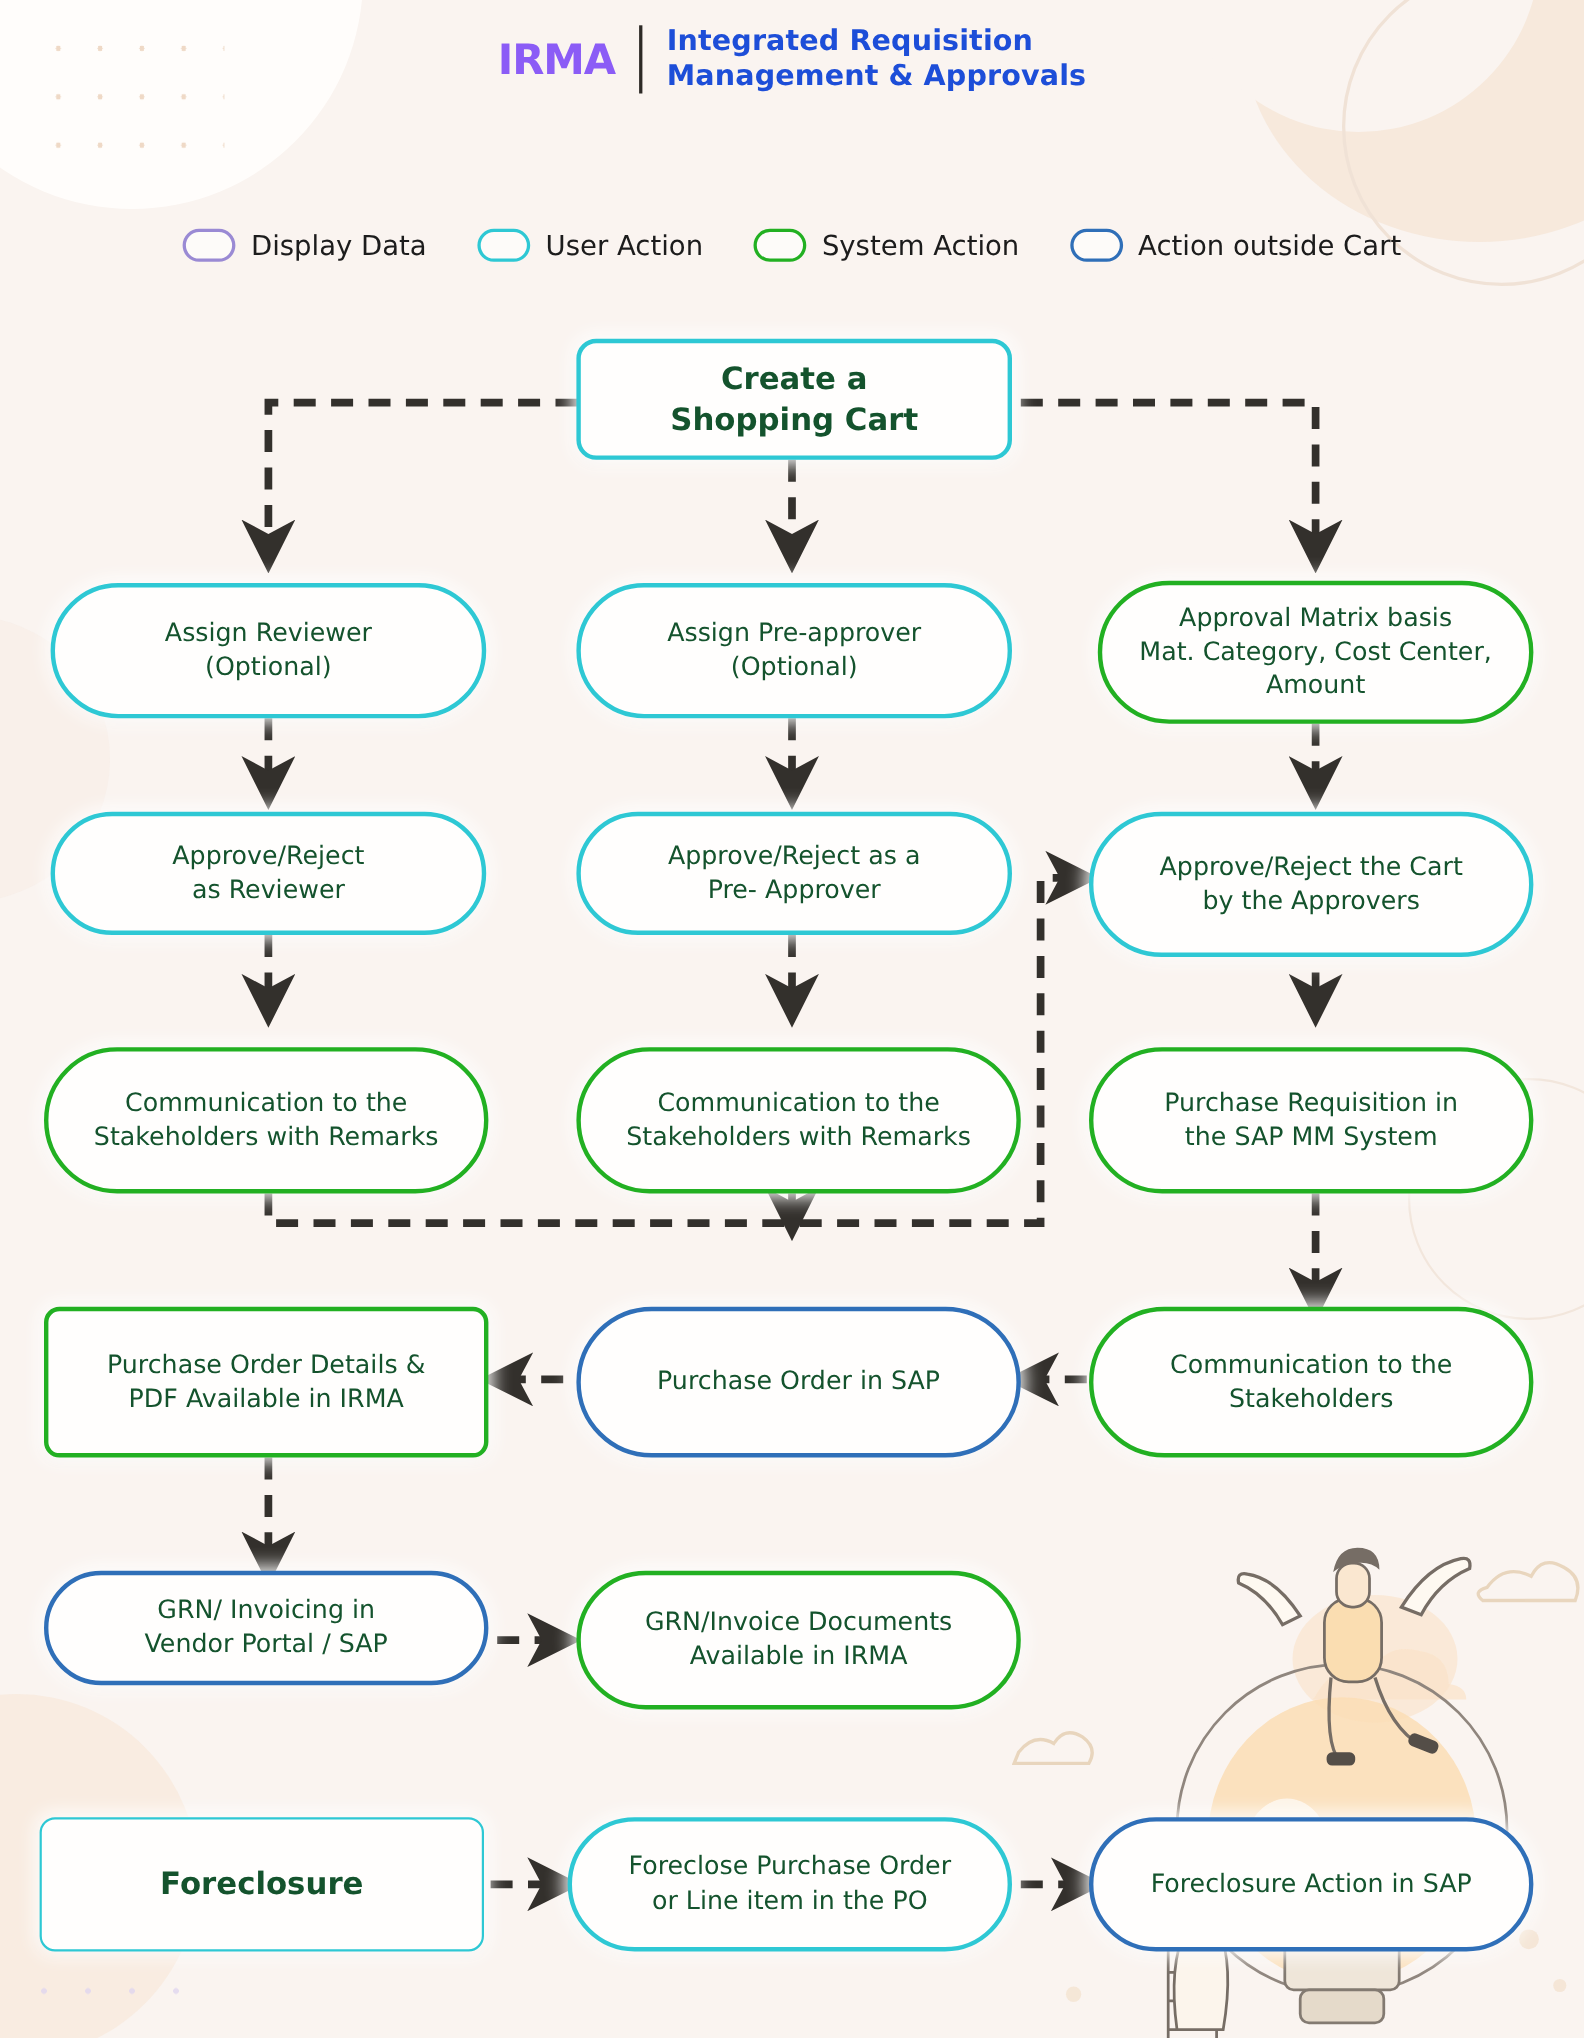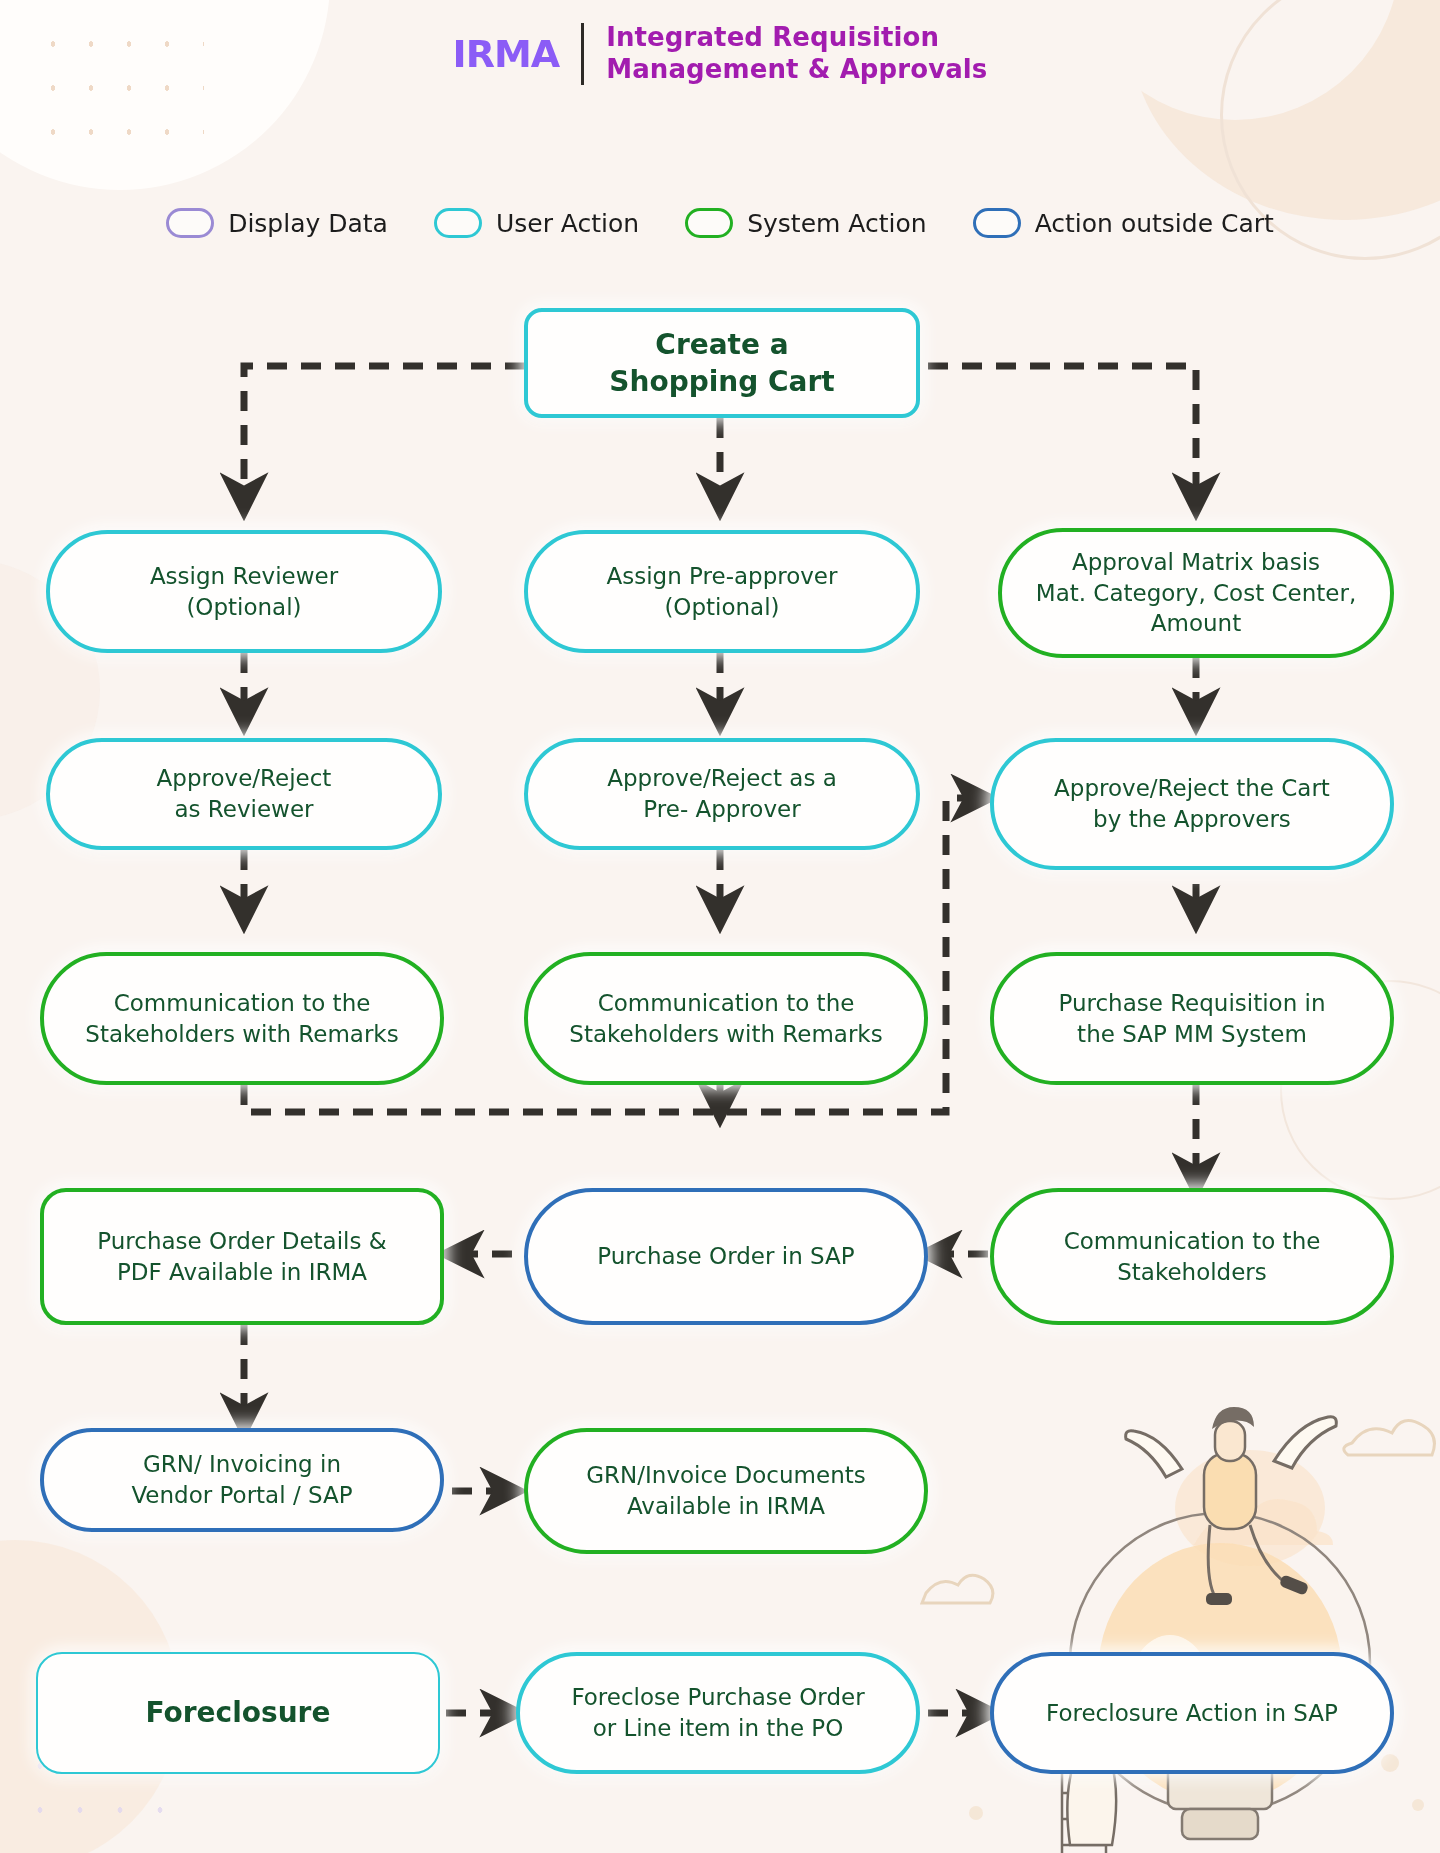--- a/index.html
+++ b/index.html
@@ -59,21 +59,21 @@
   }
   .logo-wrap { display: flex; align-items: center; gap: 22px; }
   .logo-mark {
     font-family: "DejaVu Sans", sans-serif;
     font-size: 38px; font-weight: 700; letter-spacing: -1px;
     color: #8b5cf6; line-height: 1;
   }
   .logo-div { width: 3px; height: 62px; background: #2d2a26; }
   .logo-text {
     font-family: "DejaVu Sans", sans-serif;
-    font-size: 26px; font-weight: 700; color: #a21caf;
+    font-size: 26px; font-weight: 700; color: #1d4ed8;
     line-height: 1.22; letter-spacing: .1px;
   }
 
   
   .legend {
     position: absolute; left: 0; top: 208px; width: 1440px;
     display: flex; justify-content: center; align-items: flex-start; gap: 46px;
   }
   .legend-item { display: flex; align-items: center; gap: 14px; }
   .legend-chip {
@@ -93,21 +93,21 @@
     padding: 6px 16px;
     box-shadow: 0 0 16px 4px rgba(255,255,255,.95),
                 0 2px 10px rgba(120,100,90,.07);
   }
   .node span { display: block; white-space: pre-line; }
   .node.cyan   { border: 4px solid #2ec8d4; }
   .node.green  { border: 4px solid #22b022; }
   .node.blue   { border: 4px solid #2f6fb8; }
   .node.thin   { border-width: 2.5px; }
   .node.pill   { border-radius: 999px; }
-  .node.soft   { border-radius: 26px; padding-left: 16px; }
+  .node.soft   { border-radius: 14px; padding-left: 16px; }
   .node.big    { font-size: 28px; font-weight: 600; }
 
   
   svg.links { position: absolute; left: 0; top: 0; width: 1440px; height: 1853px; }
 
   
   .illus { position: absolute; right: 0; bottom: 0; width: 520px; height: 560px; }
 </style>
 </head>
 <body>

